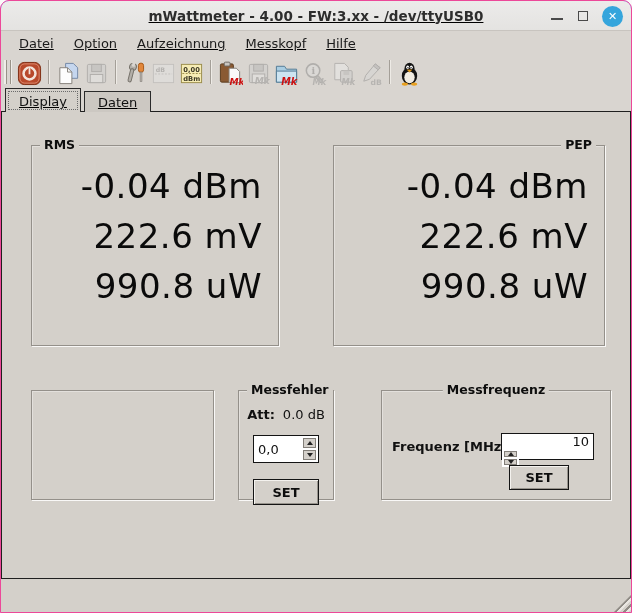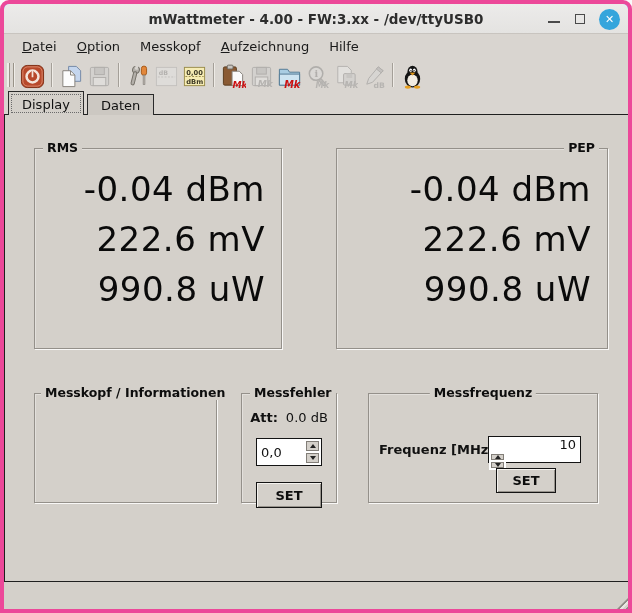--- a/index.html
+++ b/index.html
@@ -1,20 +1,20 @@
 <!DOCTYPE html>
 <html><head>
 <meta charset="utf-8">
 <style>
   * { box-sizing: border-box; margin: 0; padding: 0; }
   html, body { width: 632px; height: 613px; overflow: hidden; background: #fafafa;
                font-family: "DejaVu Sans", "Liberation Sans", sans-serif; }
 
-  .window { width: 632px; height: 613px; border: 4px solid #ec4899;
-            border-radius: 9px 9px 0 0; overflow: hidden; background: #6d28d9; }
+  .window { width: 632px; height: 613px; border: 1px solid #ec4899;
+            border-radius: 9px 9px 0 0; overflow: hidden; background: #6d28d9; text-decoration: underline; }
 
   
   .titlebar { height: 30px; background: linear-gradient(#ecebea, #e4e3e1);
               border-bottom: 1px solid #c8c4bf; position: relative;
               display: flex; align-items: center; justify-content: center; }
   .title { font-size: 13.5px; font-weight: bold; color: #2d2d2d; }
   .winctl { position: absolute; right: 8px; top: 0; height: 30px;
             display: flex; align-items: center; gap: 12px; }
   .btn-min, .btn-max { width: 14px; height: 14px; position: relative; cursor: default; }
   .btn-min::after { content: ""; position: absolute; left: 1px; right: 1px; bottom: 3px;
@@ -67,21 +67,21 @@
   .g-rms  { left: 29px;  top: 33px; width: 248px; height: 201px; }
   .g-pep  { left: 331px; top: 33px; width: 272px; height: 201px; }
   .g-rms .glabel { left: 8px; }
   .g-pep .glabel { right: 8px; }
   .meas { padding: 15px 16px 0 0; text-align: right; font-size: 34px;
           line-height: 50px; color: #0a0a0a; letter-spacing: 0.5px; }
 
   
   .g-info { left: 29px;  top: 278px; width: 183px; height: 110px; }
   .g-att  { left: 236px; top: 278px; width: 96px;  height: 110px; }
-  .g-freq { left: 363px; top: 278px; width: 230px; height: 110px; }
+  .g-freq { left: 379px; top: 278px; width: 230px; height: 110px; }
   .g-info .glabel { left: 6px; }
   .g-att  .glabel { left: 8px; }
   .g-freq .glabel { left: 50%; transform: translateX(-50%); }
 
   .info-grid { display: grid; grid-template-columns: 90px 1fr; margin-top: 17px;
                row-gap: 7px; font-size: 13px; color: #111; }
   .info-grid .lbl { font-weight: bold; text-align: right; }
   .info-grid .val { padding-left: 13px; }
 
   .att-row { margin-top: 16px; text-align: center; font-size: 13px; color: #111; }
@@ -133,22 +133,22 @@
     <div class="winctl">
       <div class="btn-min"></div>
       <div class="btn-max"></div>
       <div class="btn-close">✕</div>
     </div>
   </div>
 
   <div class="menubar">
     <span class="menu-item mn">Datei</span>
     <span class="menu-item mn">Option</span>
+    <span class="menu-item mn">Aufzeichnung</span>
     <span class="menu-item">Messkopf</span>
-    <span class="menu-item mn">Aufzeichnung</span>
     <span class="menu-item">Hilfe</span>
   </div>
 
   <div class="toolbar">
     <div class="grip"></div>
 
     <button class="tbtn">
       <svg viewBox="0 0 26 26">
         <rect x="1.5" y="1.5" width="23" height="23" rx="6" fill="#b8492b" stroke="#7e2c12"></rect>
         <rect x="3" y="3" width="20" height="20" rx="5" fill="none" stroke="#d88a6e" stroke-width="1"></rect>
@@ -302,21 +302,20 @@
     <div class="group g-pep">
       <div class="glabel">PEP</div>
       <div class="meas">
         <div>-0.04 dBm</div>
         <div>222.6 mV</div>
         <div>990.8 uW</div>
       </div>
     </div>
 
     <div class="group g-info">
-      <div class="glabel">Messkopf / Informationen</div>
     </div>
 
     <div class="group g-att">
       <div class="glabel">Messfehler</div>
       <div class="att-row">
         <span class="lbl">Att:</span><span>0.0 dB</span>
       </div>
       <div class="spin att-spin">
         <input readonly="" value="0,0" style="">
         <div class="spin-btns">

